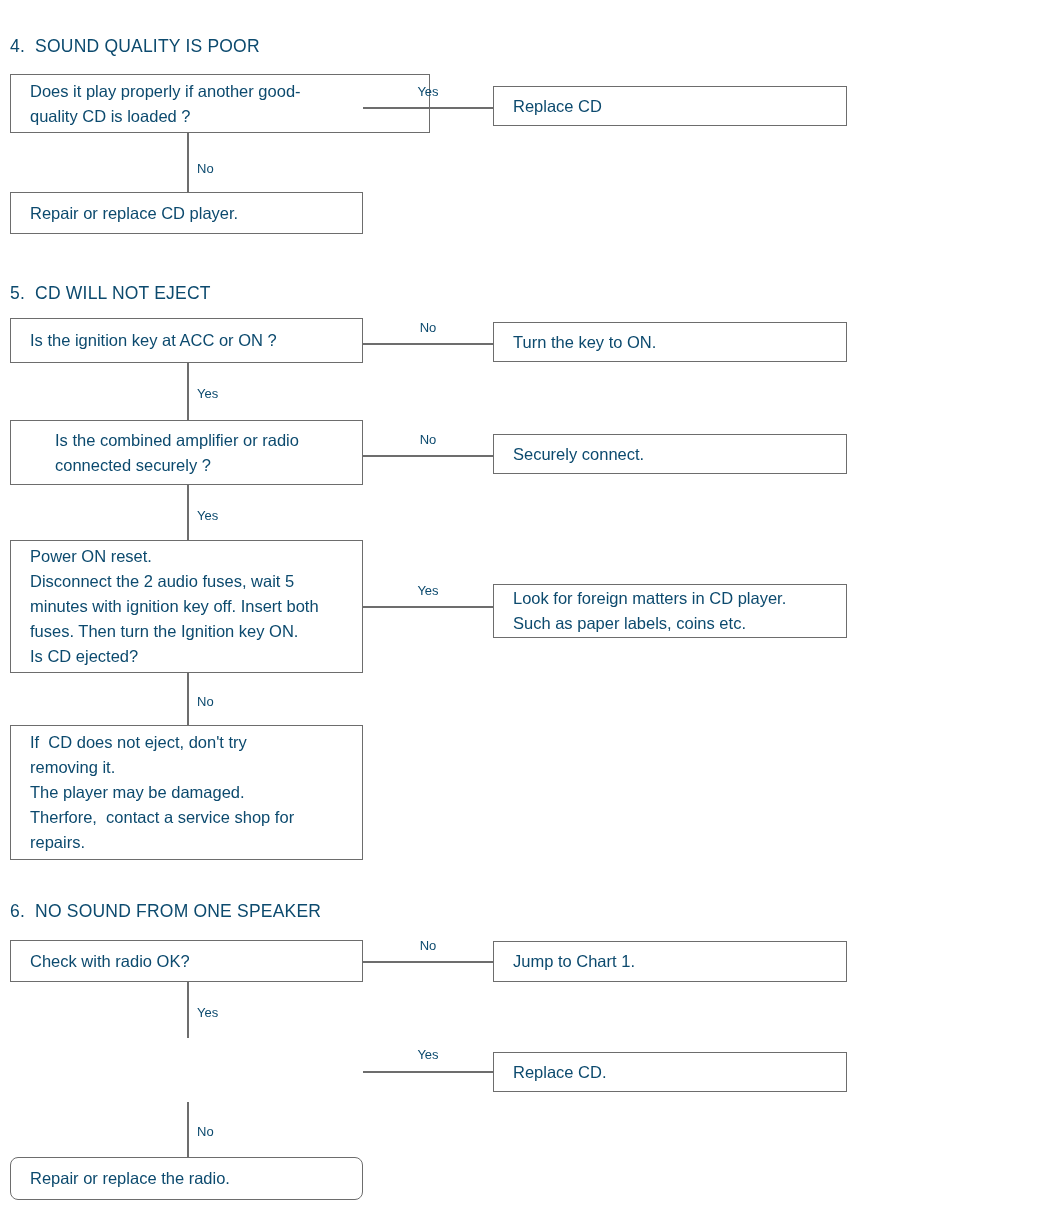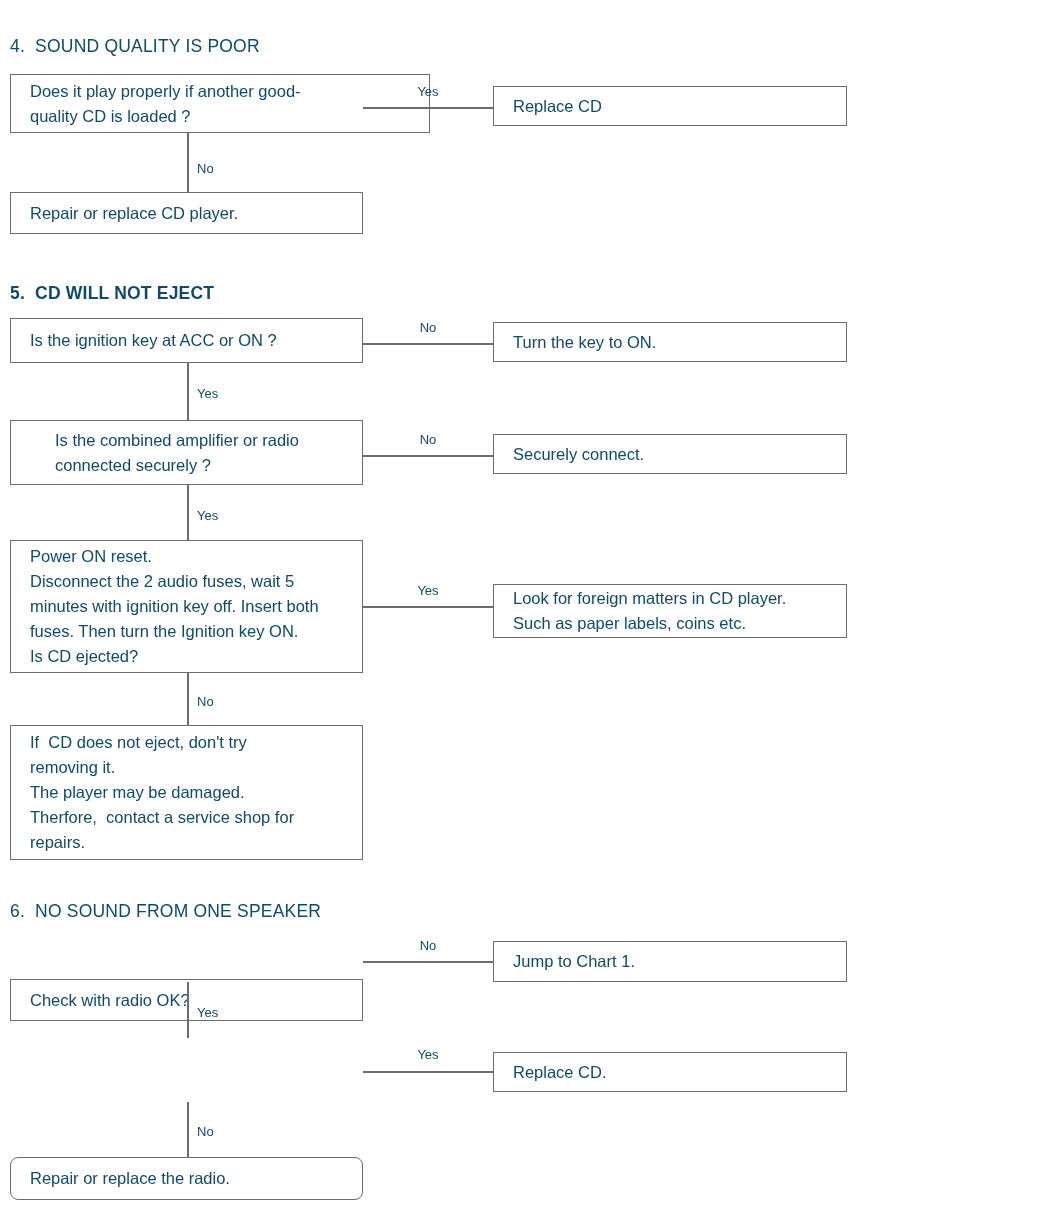--- a/index.html
+++ b/index.html
@@ -54,21 +54,21 @@
   <div class="box" style="left:493px; top:86px; width:354px; height:40px;">
     <span class="txt">Replace CD</span>
   </div>
 
   <div class="vline" style="left:187px; top:133px; height:59px;"></div>
   <div class="blabel" style="left:197px; top:161px;">No</div>
   <div class="box" style="left:10px; top:192px; width:353px; height:42px;">
     <span class="txt">Repair or replace CD player.</span>
   </div>
 
-  <div class="heading" style="top:283px;font-weight:bold;">5.  CD WILL NOT EJECT</div>
+  <div class="heading" style="top:283px;">5.  CD WILL NOT EJECT</div>
 
   <div class="box" style="left:10px; top:318px; width:353px; height:45px;">
     <span class="txt">Is the ignition key at ACC or ON ?</span>
   </div>
   <div class="blabel center" style="left:398px; top:320px;">No</div>
   <div class="hline" style="left:363px; top:343px; width:130px;"></div>
   <div class="box" style="left:493px; top:322px; width:354px; height:40px;">
     <span class="txt">Turn the key to ON.</span>
   </div>
 
@@ -107,21 +107,21 @@
   <div class="box" style="left:10px; top:725px; width:353px; height:135px;">
     <span class="txt">If  CD does not eject, don't try
 removing it.
 The player may be damaged.
 Therfore,  contact a service shop for
 repairs.</span>
   </div>
 
   <div class="heading" style="top:901px;">6.  NO SOUND FROM ONE SPEAKER</div>
 
-  <div class="box" style="left:10px; top:979px; width:353px; height:42px;">
+  <div class="box" style="left:10px; top:940px; width:353px; height:42px;">
     <span class="txt">Check with radio OK?</span>
   </div>
   <div class="blabel center" style="left:398px; top:938px;">No</div>
   <div class="hline" style="left:363px; top:961px; width:130px;"></div>
   <div class="box" style="left:493px; top:941px; width:354px; height:41px;">
     <span class="txt">Jump to Chart 1.</span>
   </div>
 
   <div class="vline" style="left:187px; top:982px; height:56px;"></div>
   <div class="blabel" style="left:197px; top:1005px;">Yes</div>

